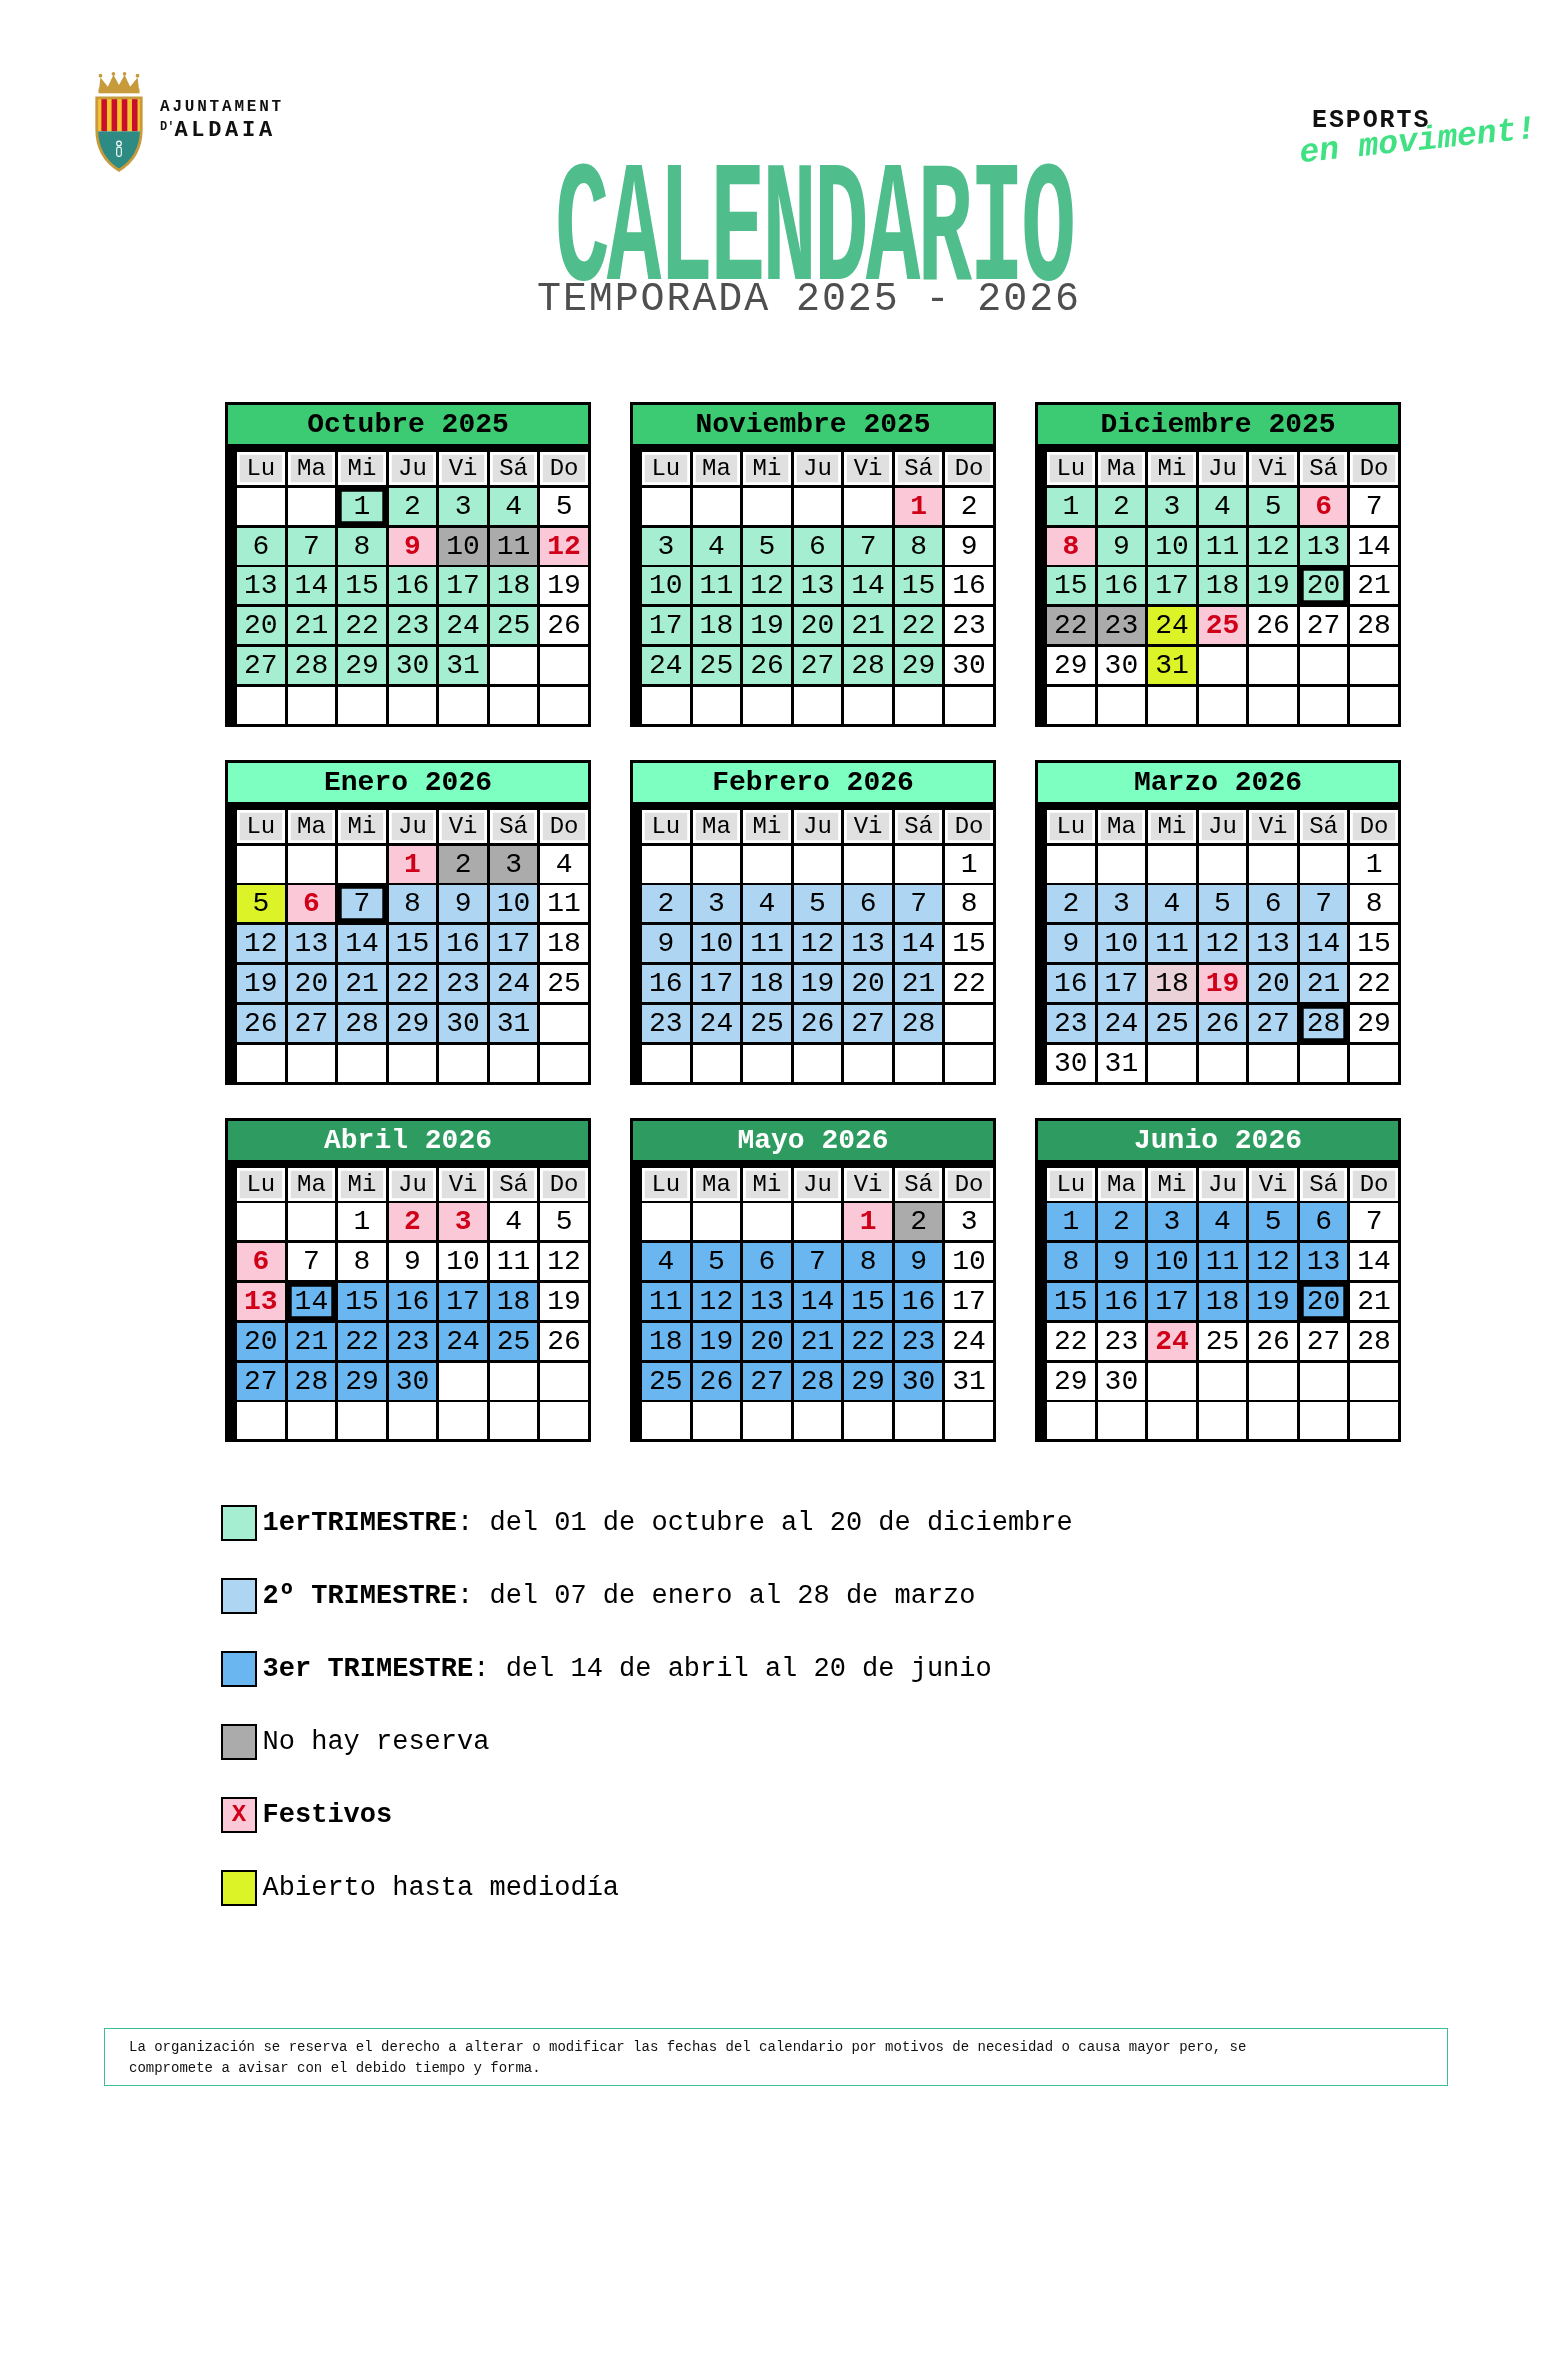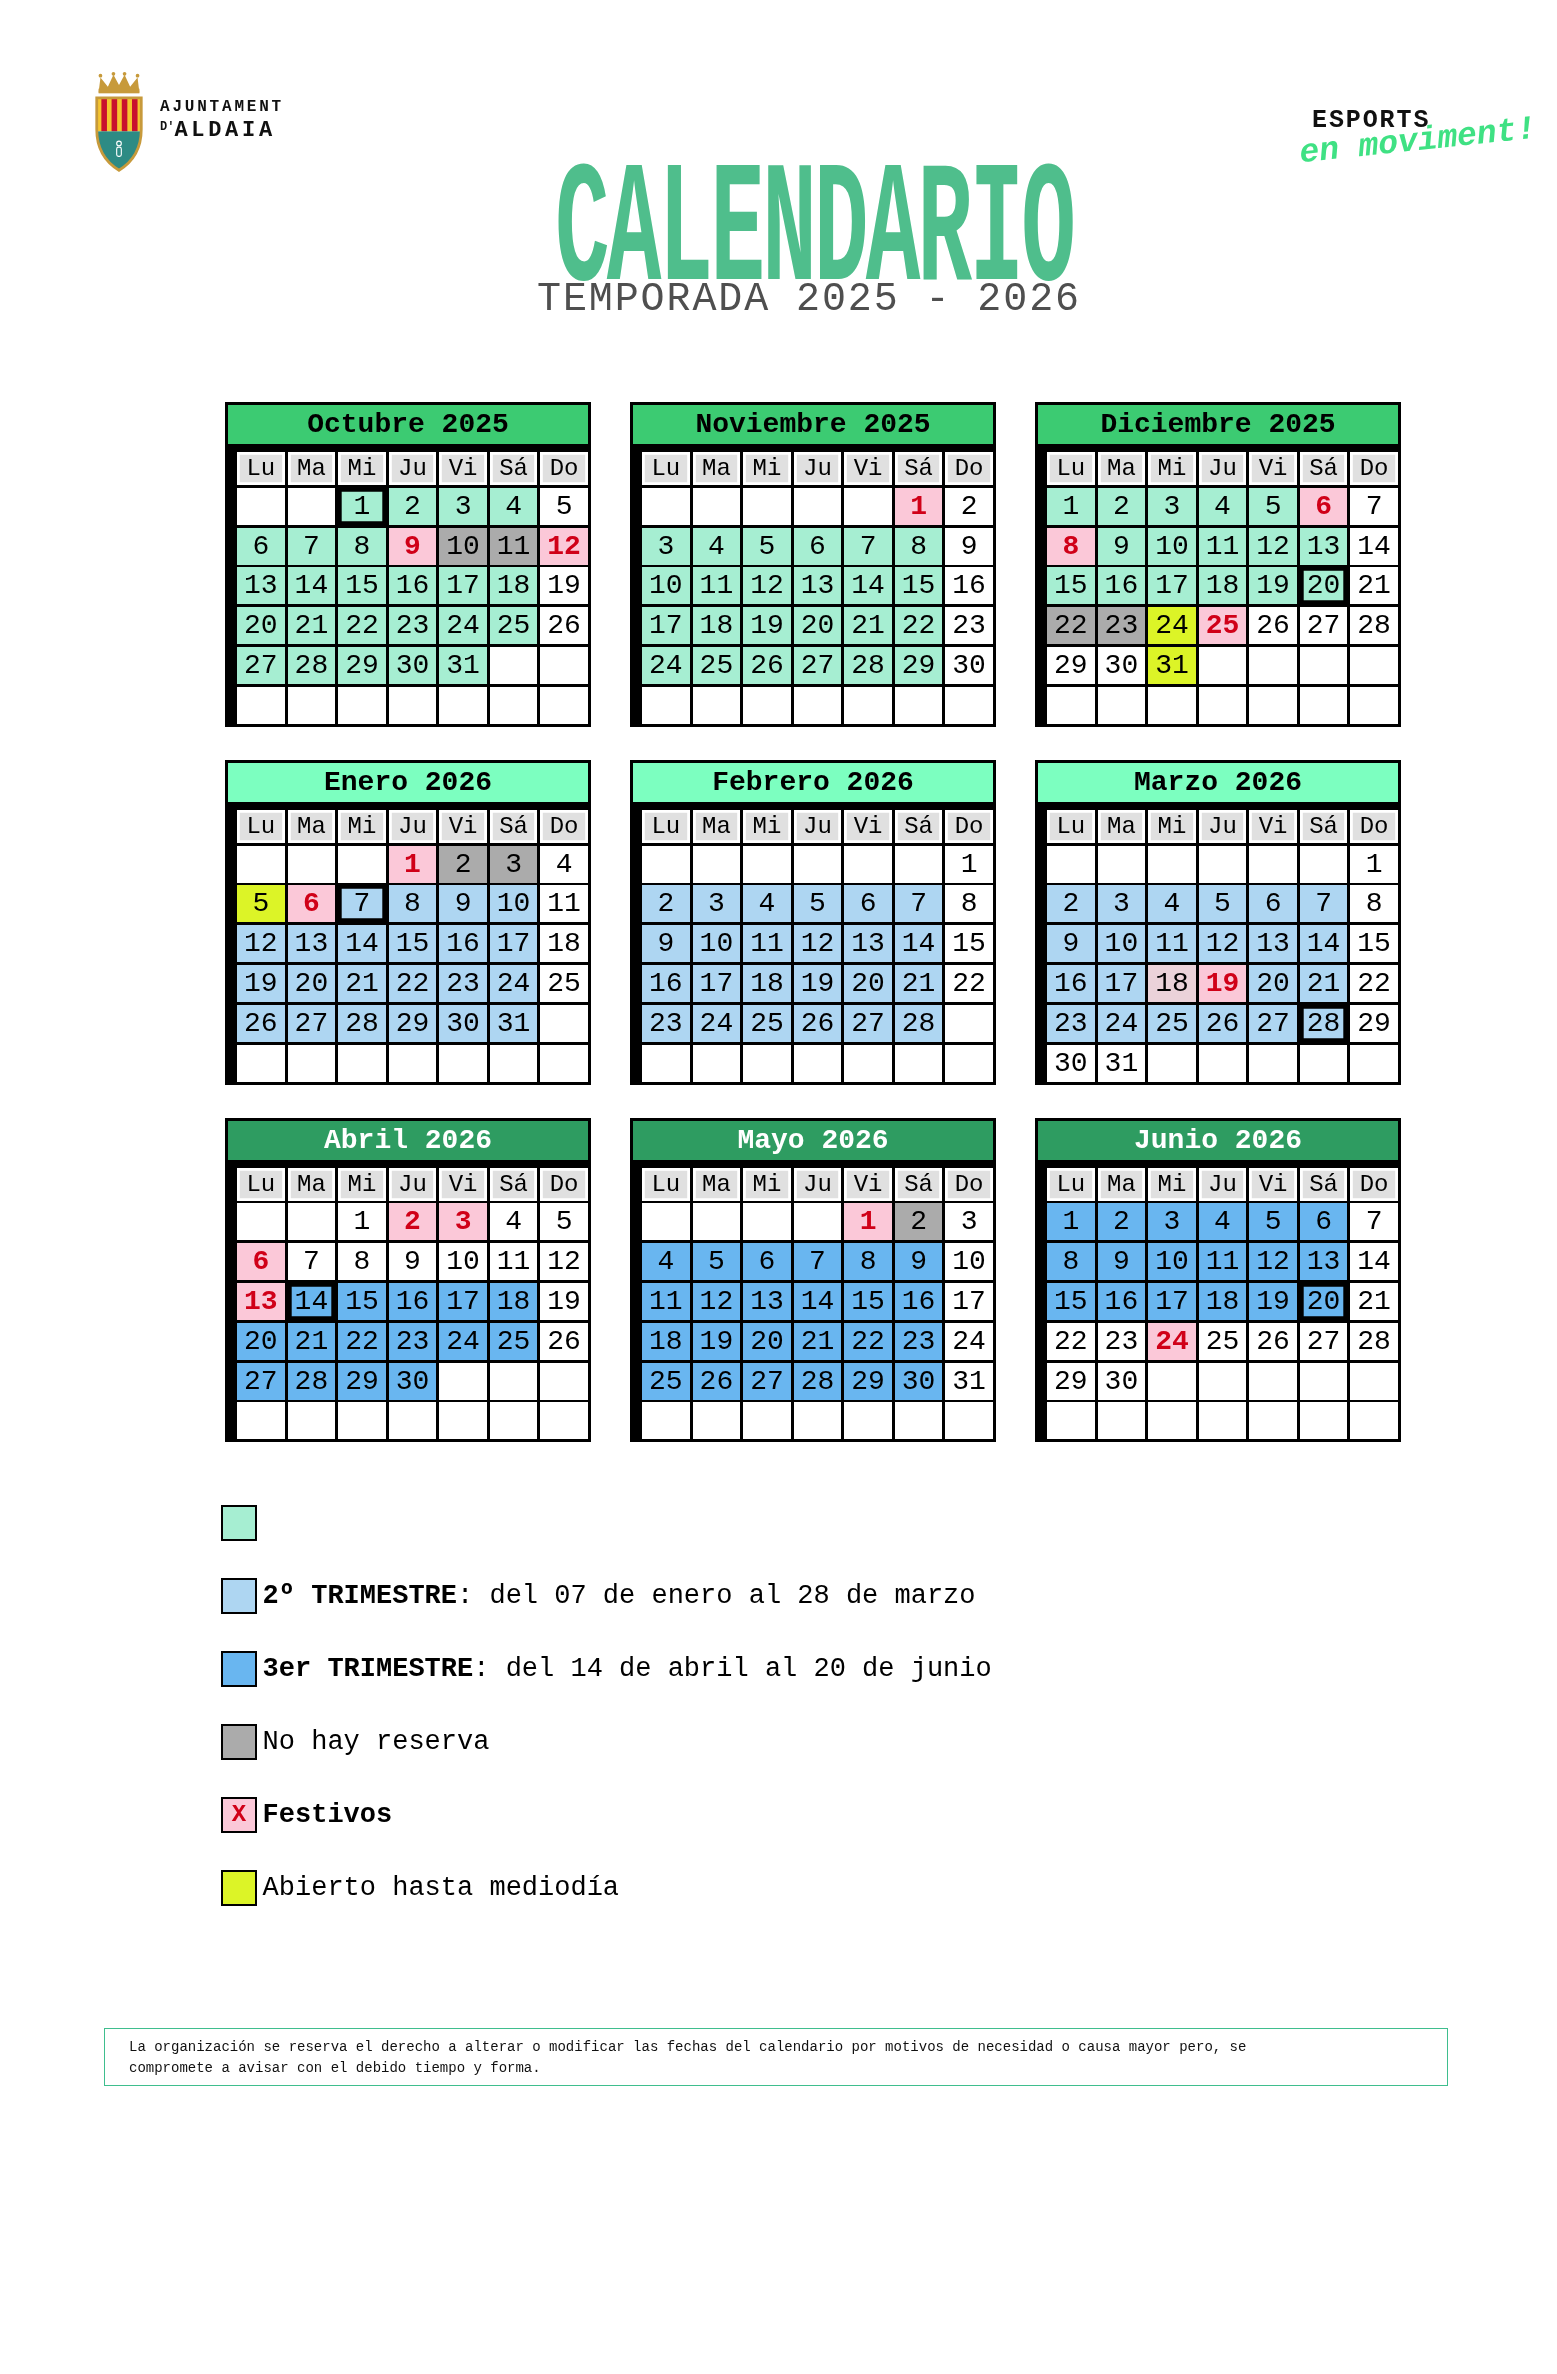--- a/index.html
+++ b/index.html
@@ -597,20 +597,21 @@
           <div class="cell"></div>
           <div class="cell"></div>
           <div class="cell"></div>
         </div>
       </div>
     </div>
 
   <div class="legend">
       <div class="legend-item">
         <div class="legend-swatch trimestre1"></div>
+        <div class="legend-label"><b>1erTRIMESTRE</b>: del 01 de octubre al 20 de diciembre</div>
       </div>
       <div class="legend-item">
         <div class="legend-swatch trimestre2"></div>
         <div class="legend-label"><b>2º TRIMESTRE</b>: del 07 de enero al 28 de marzo</div>
       </div>
       <div class="legend-item">
         <div class="legend-swatch trimestre3"></div>
         <div class="legend-label"><b>3er TRIMESTRE</b>: del 14 de abril al 20 de junio</div>
       </div>
       <div class="legend-item">

